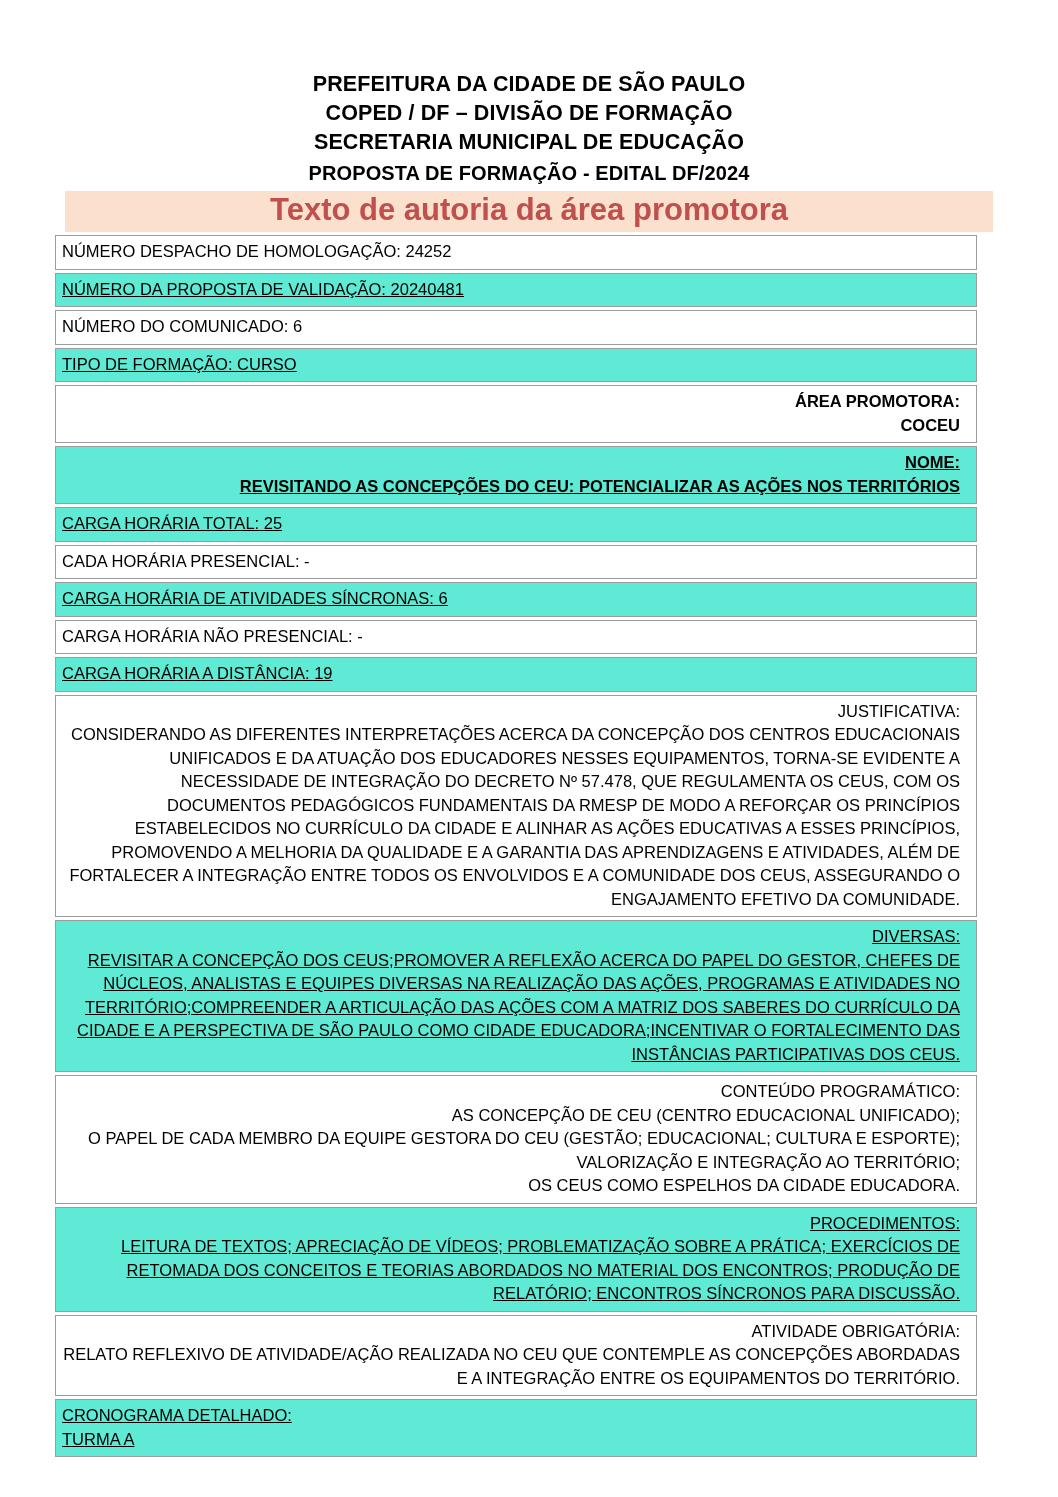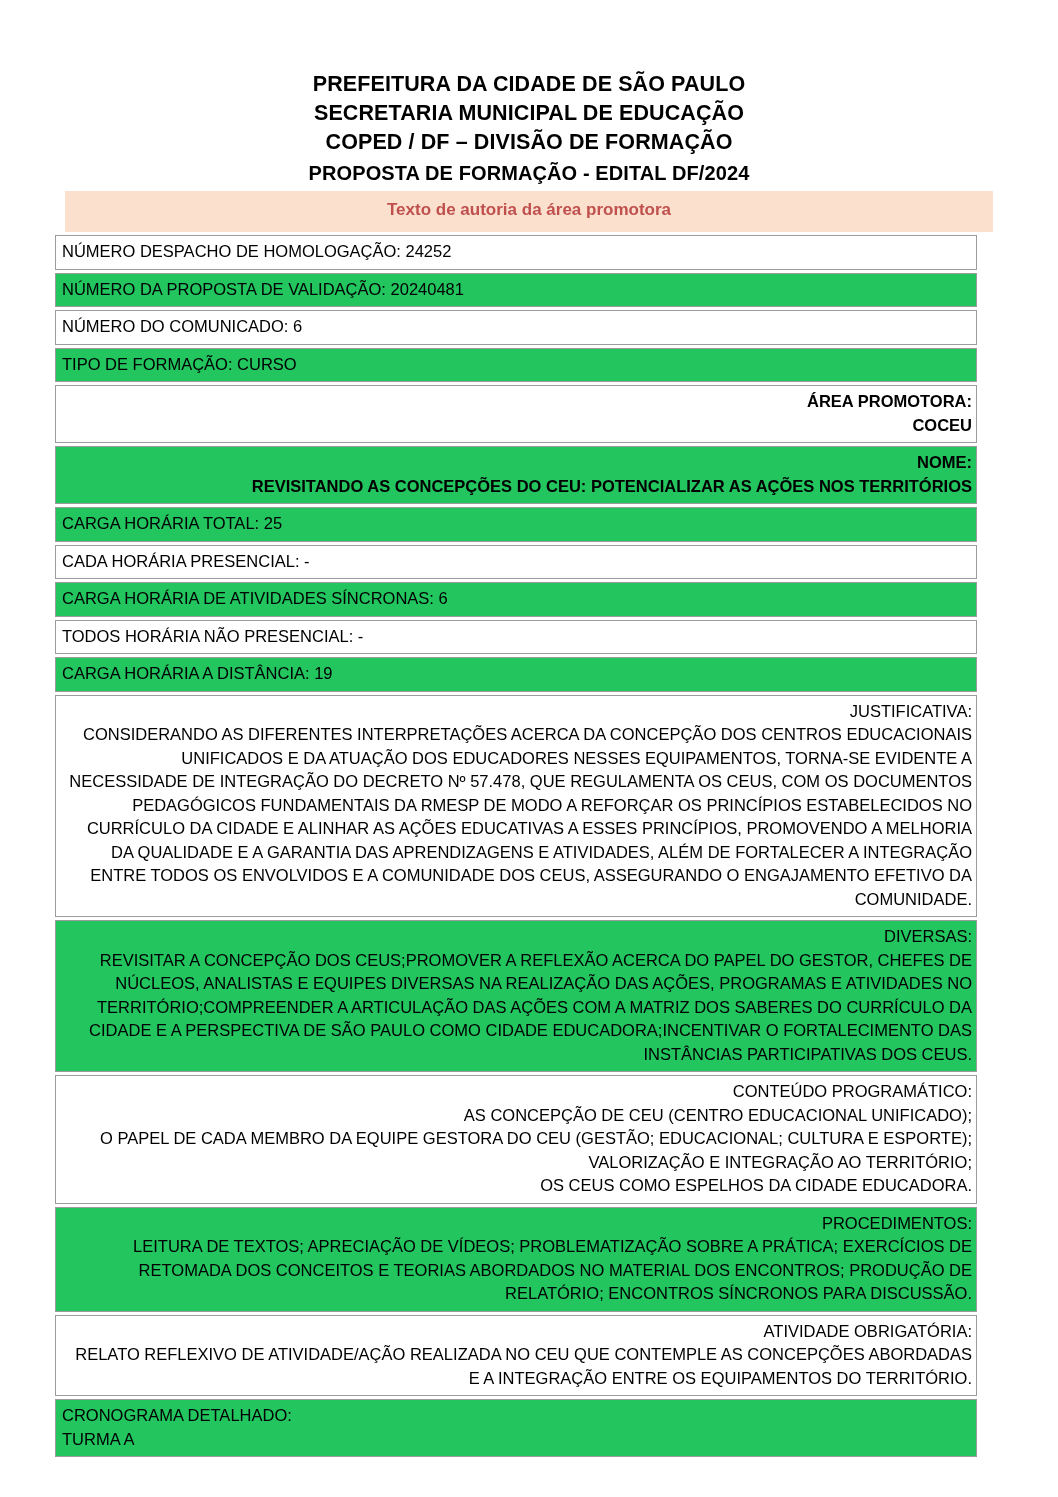--- a/index.html
+++ b/index.html
@@ -46,44 +46,45 @@
   .banner {
     margin: 2px auto 0 auto;
     width: 928px;
     background: #FBE0CE;
     text-align: center;
     padding: 3px 0 6px 0;
     box-sizing: border-box;
   }
   .banner-text {
     color: #C0504D;
-    font-size: 17px;
+    font-size: 31px;
     font-weight: bold;
     line-height: 32px;
   }
 
   
   .form-table {
     width: 922px;
     margin: 0 auto;
     margin-left: 55px;
     border-collapse: separate;
     border-spacing: 0 3px;
     table-layout: fixed;
   }
   .form-table td.cell {
     border: 1px solid #9c9c9c;
-    padding: 4px 4px 5px 6px;
+    padding: 4px 16px 5px 6px;
     vertical-align: top;
     background: #ffffff;
     font-size: 16.5px;
     line-height: 23.5px;
   }
   .form-table tr.shade td.cell {
-    background: #22c55e;
+    background: #5eead4;
+    text-decoration: underline;
   }
   .cell-line {
     display: block;
     white-space: normal;
   }
   .cell-line.b {
     font-weight: bold;
   }
   .cell.tall {
     padding-bottom: 6px;
@@ -93,22 +94,22 @@
     padding-bottom: 60px;
   }
 </style>
 </head>
 <body>
 
 <div class="page">
 
   <div class="doc-heading">
     <div class="hline">PREFEITURA DA CIDADE DE SÃO PAULO</div>
+    <div class="hline">COPED / DF – DIVISÃO DE FORMAÇÃO</div>
     <div class="hline">SECRETARIA MUNICIPAL DE EDUCAÇÃO</div>
-    <div class="hline">COPED / DF – DIVISÃO DE FORMAÇÃO</div>
     <div class="hline big">PROPOSTA DE FORMAÇÃO - EDITAL DF/2024</div>
   </div>
 
   <div class="banner">
     <div class="banner-text">Texto de autoria da área promotora</div>
   </div>
 
   <table class="form-table">
     <tbody>
 
@@ -164,21 +165,21 @@
       </tr>
 
       <tr class="shade">
         <td class="cell">
           <span class="cell-line">CARGA HORÁRIA DE ATIVIDADES SÍNCRONAS: 6</span>
         </td>
       </tr>
 
       <tr>
         <td class="cell">
-          <span class="cell-line">TODOS HORÁRIA NÃO PRESENCIAL:  -</span>
+          <span class="cell-line">CARGA HORÁRIA NÃO PRESENCIAL:  -</span>
         </td>
       </tr>
 
       <tr class="shade">
         <td class="cell">
           <span class="cell-line">CARGA HORÁRIA A DISTÂNCIA: 19</span>
         </td>
       </tr>
 
       <tr>

